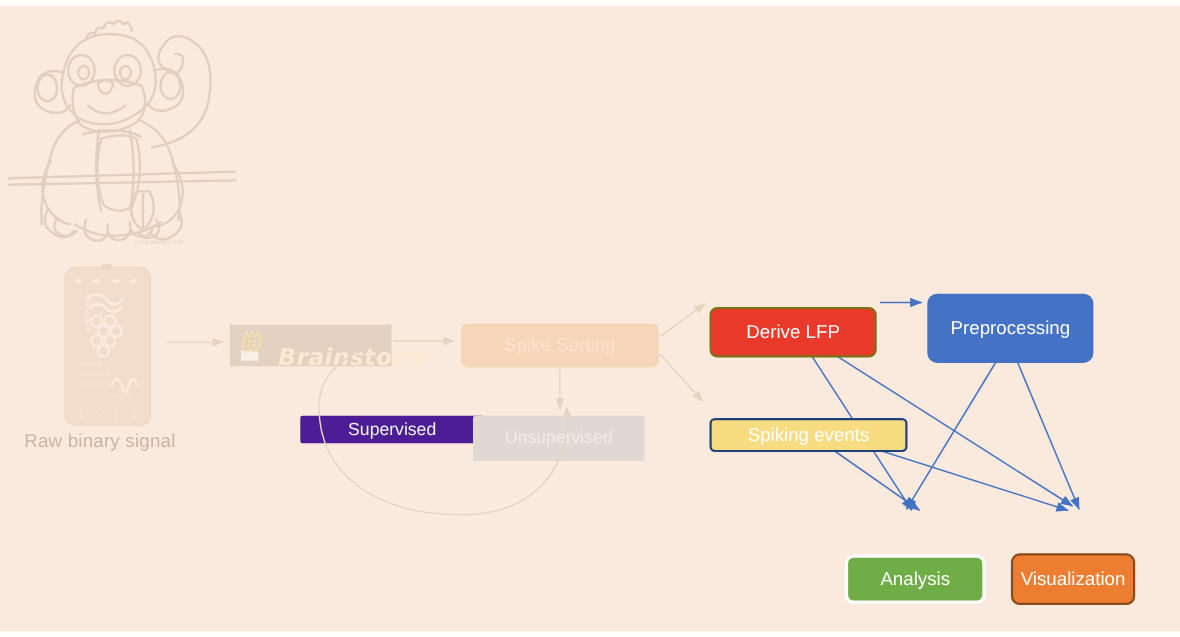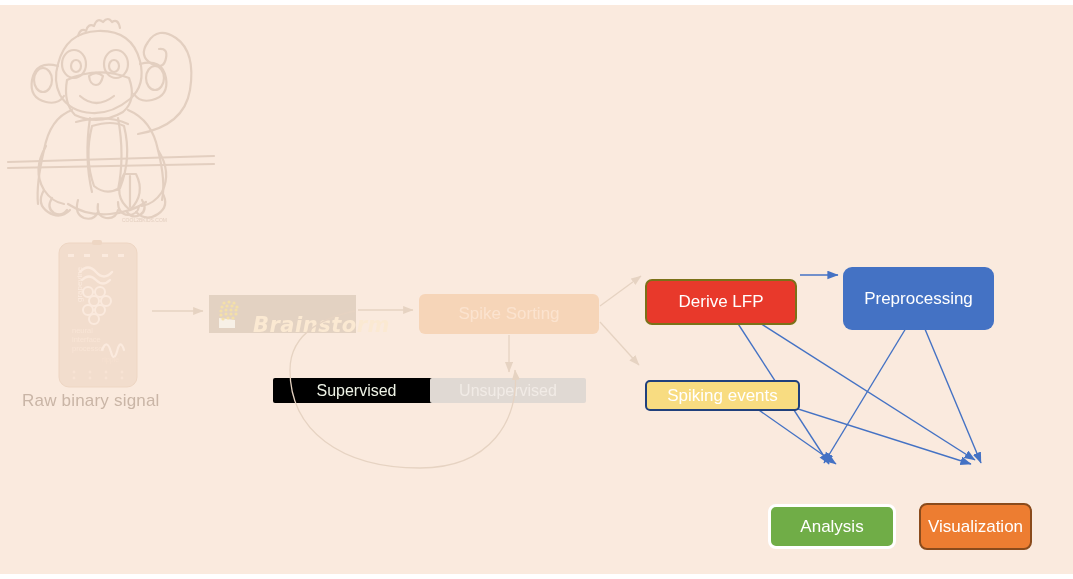--- a/index.html
+++ b/index.html
@@ -97,28 +97,28 @@
   .ghost-spike {
     left: 419px; top: 294px;
     width: 180px; height: 40px;
     background: #f6d5b8;
     color: #fbe3cf;
     border-radius: 6px;
   }
   .ghost-sup {
     left: 273px; top: 378px;
     width: 167px; height: 25px;
-    background: #000000;
+    background: #4c1d95;
     color: #eef3e6;
     font-size: 16px;
     border-radius: 2px;
   }
   .ghost-unsup {
     left: 430px; top: 378px;
-    width: 156px; height: 25px;
+    width: 156px; height: 41px;
     background: #e0d9d3;
     color: #f1ebe6;
     font-size: 16px;
     border-radius: 2px;
   }
 
   
   .node {
     position: absolute;
     display: flex;
@@ -138,21 +138,21 @@
     border-radius: 7px;
   }
   .node-pre {
     left: 843px; top: 240px;
     width: 151px; height: 63px;
     background: #4472c4;
     border-radius: 9px;
   }
   .node-spk {
     left: 645px; top: 353px;
-    width: 155px; height: 31px;
+    width: 180px; height: 31px;
     background: #f8dc81;
     border: 2px solid #20407c;
     border-radius: 5px;
     font-size: 17px;
   }
   .node-ana {
     left: 768px; top: 477px;
     width: 128px; height: 45px;
     background: #70ad47;
     border: 3px solid #ffffff;

